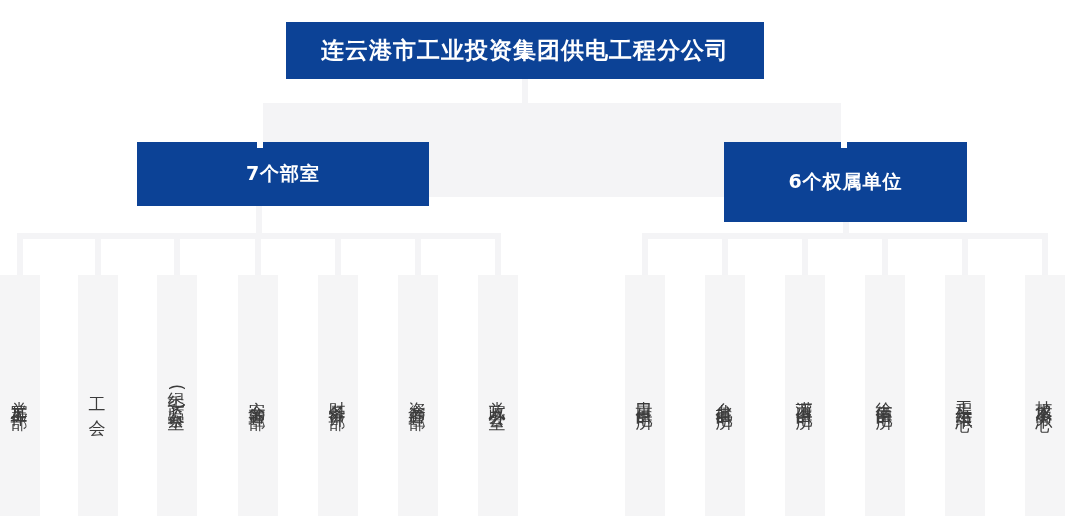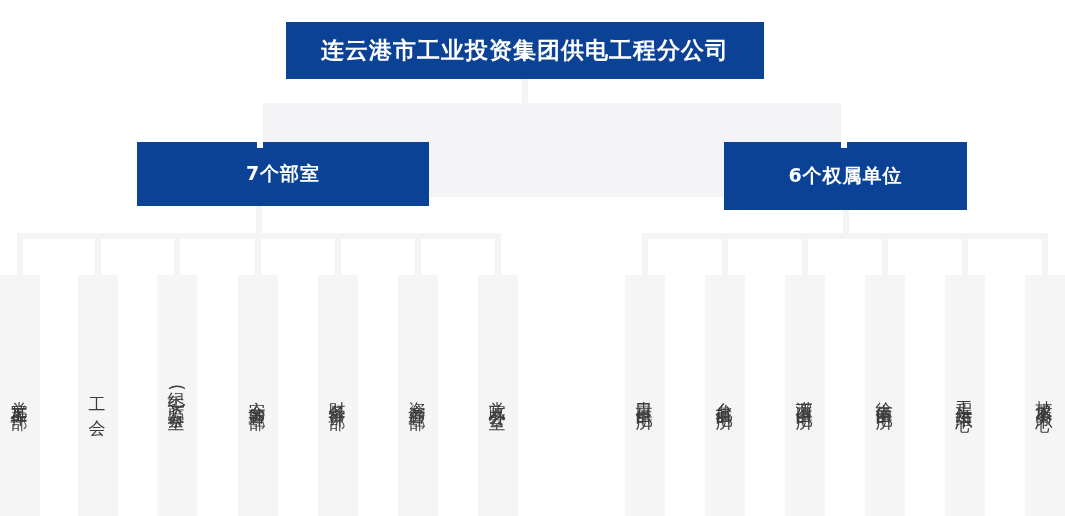--- a/index.html
+++ b/index.html
@@ -18,21 +18,21 @@
     background: #0c4296;
     color: #ffffff;
     display: flex;
     align-items: center;
     justify-content: center;
     font-weight: bold;
     z-index: 2;
   }
   .root-node   { left: 286px; top: 2px;   width: 478px; height: 57px; font-size: 23px; letter-spacing: 1px; margin-top: 20px; }
   .group-left  { left: 137px; top: 142px; width: 292px; height: 64px; font-size: 19px; letter-spacing: 1px; }
-  .group-right { left: 724px; top: 142px; width: 243px; height: 68px; font-size: 19px; letter-spacing: 1px; }
+  .group-right { left: 724px; top: 142px; width: 243px; height: 80px; font-size: 19px; letter-spacing: 1px; }
 
   
   .gray { background: #f4f4f6; z-index: 1; }
   .band        { left: 257px; top: 103px; width: 590px; height: 94px; }
   .root-drop   { left: 522px; top: 59px;  width: 6px;  height: 44px; }
   .gl-drop     { left: 256px; top: 206px; width: 6px;  height: 27px; }
   .gr-drop     { left: 843px; top: 206px; width: 6px;  height: 27px; }
   .rail-left   { left: 17px;  top: 233px; width: 484px; height: 6px; }
   .rail-right  { left: 642px; top: 233px; width: 406px; height: 6px; }
   .drop        { top: 239px; width: 6px; height: 36px; }

